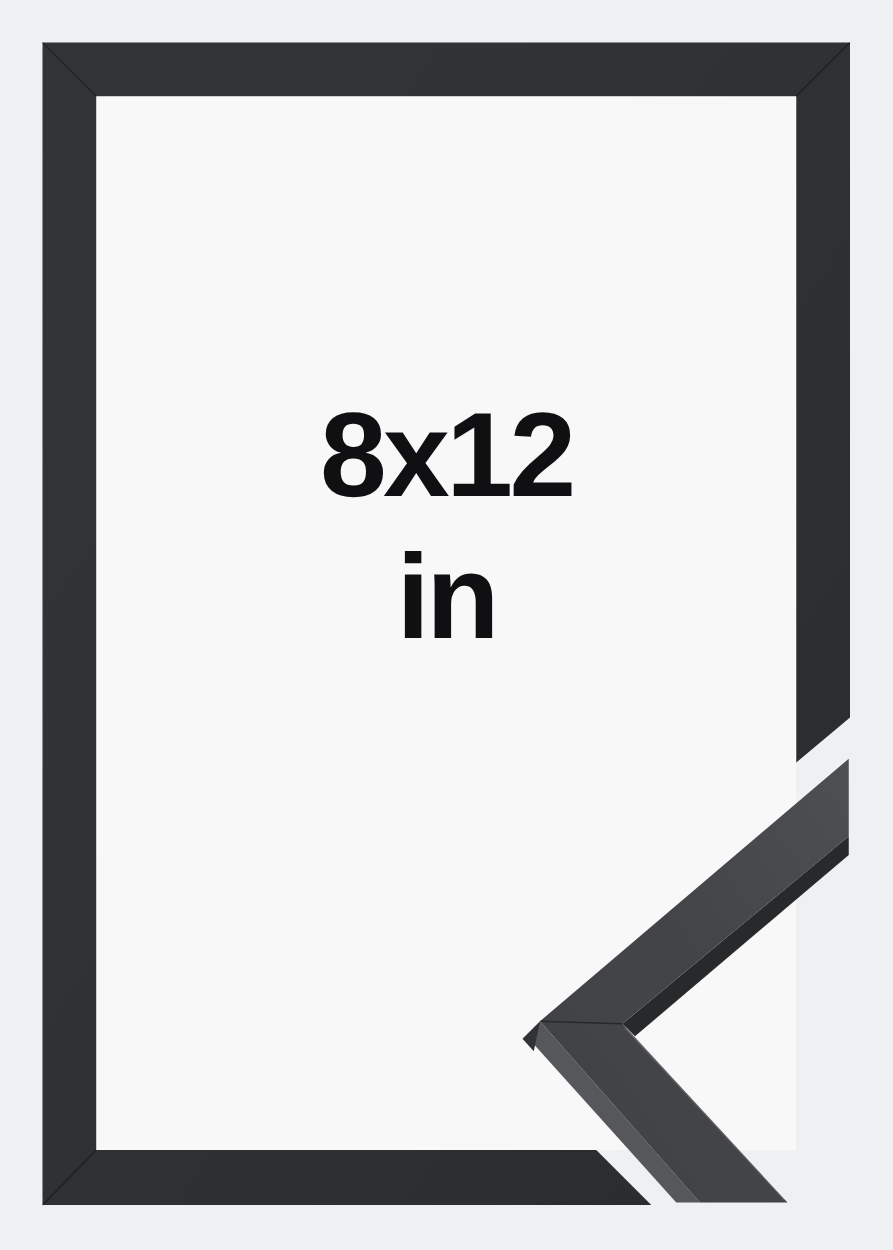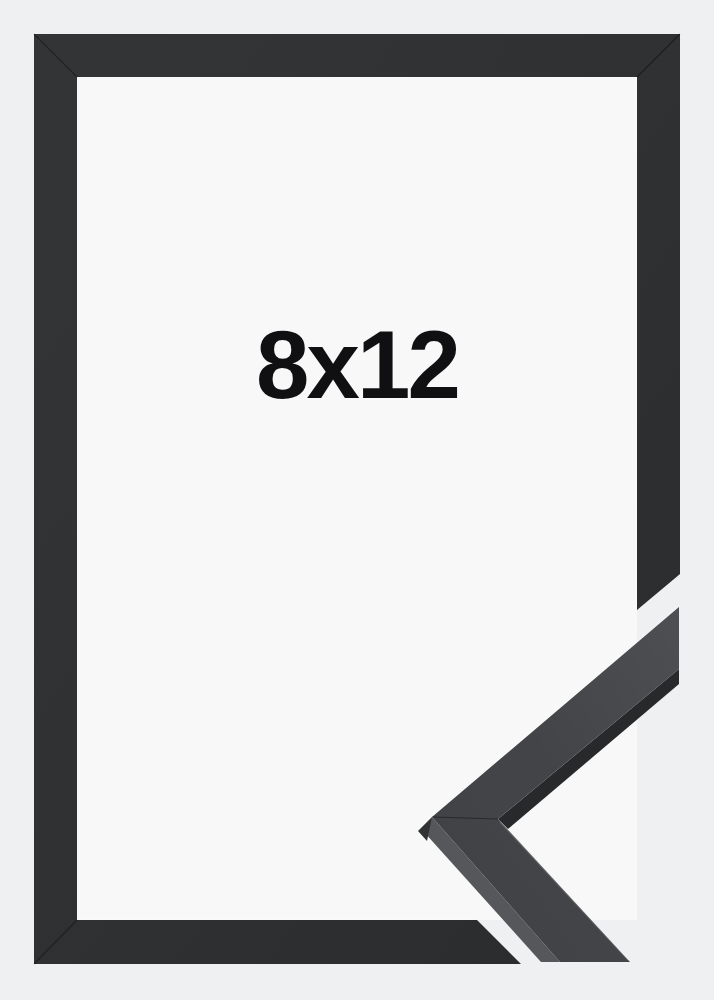--- a/index.html
+++ b/index.html
@@ -89,15 +89,16 @@
 
       <path d="M432,817 L498,819" stroke="rgba(0,0,0,0.4)" stroke-width="1.2"></path>
 
       <path d="M433,815 L678,606" stroke="rgba(255,255,255,0.14)" stroke-width="1.5" fill="none"></path>
       <path d="M500,822 L628,960" stroke="rgba(255,255,255,0.15)" stroke-width="1.5" fill="none"></path>
     </g>
   </svg>
 
   <div class="size-label">
     <div>8x12</div>
+    <div>in</div>
   </div>
 
 </div>
 
 </body></html>

